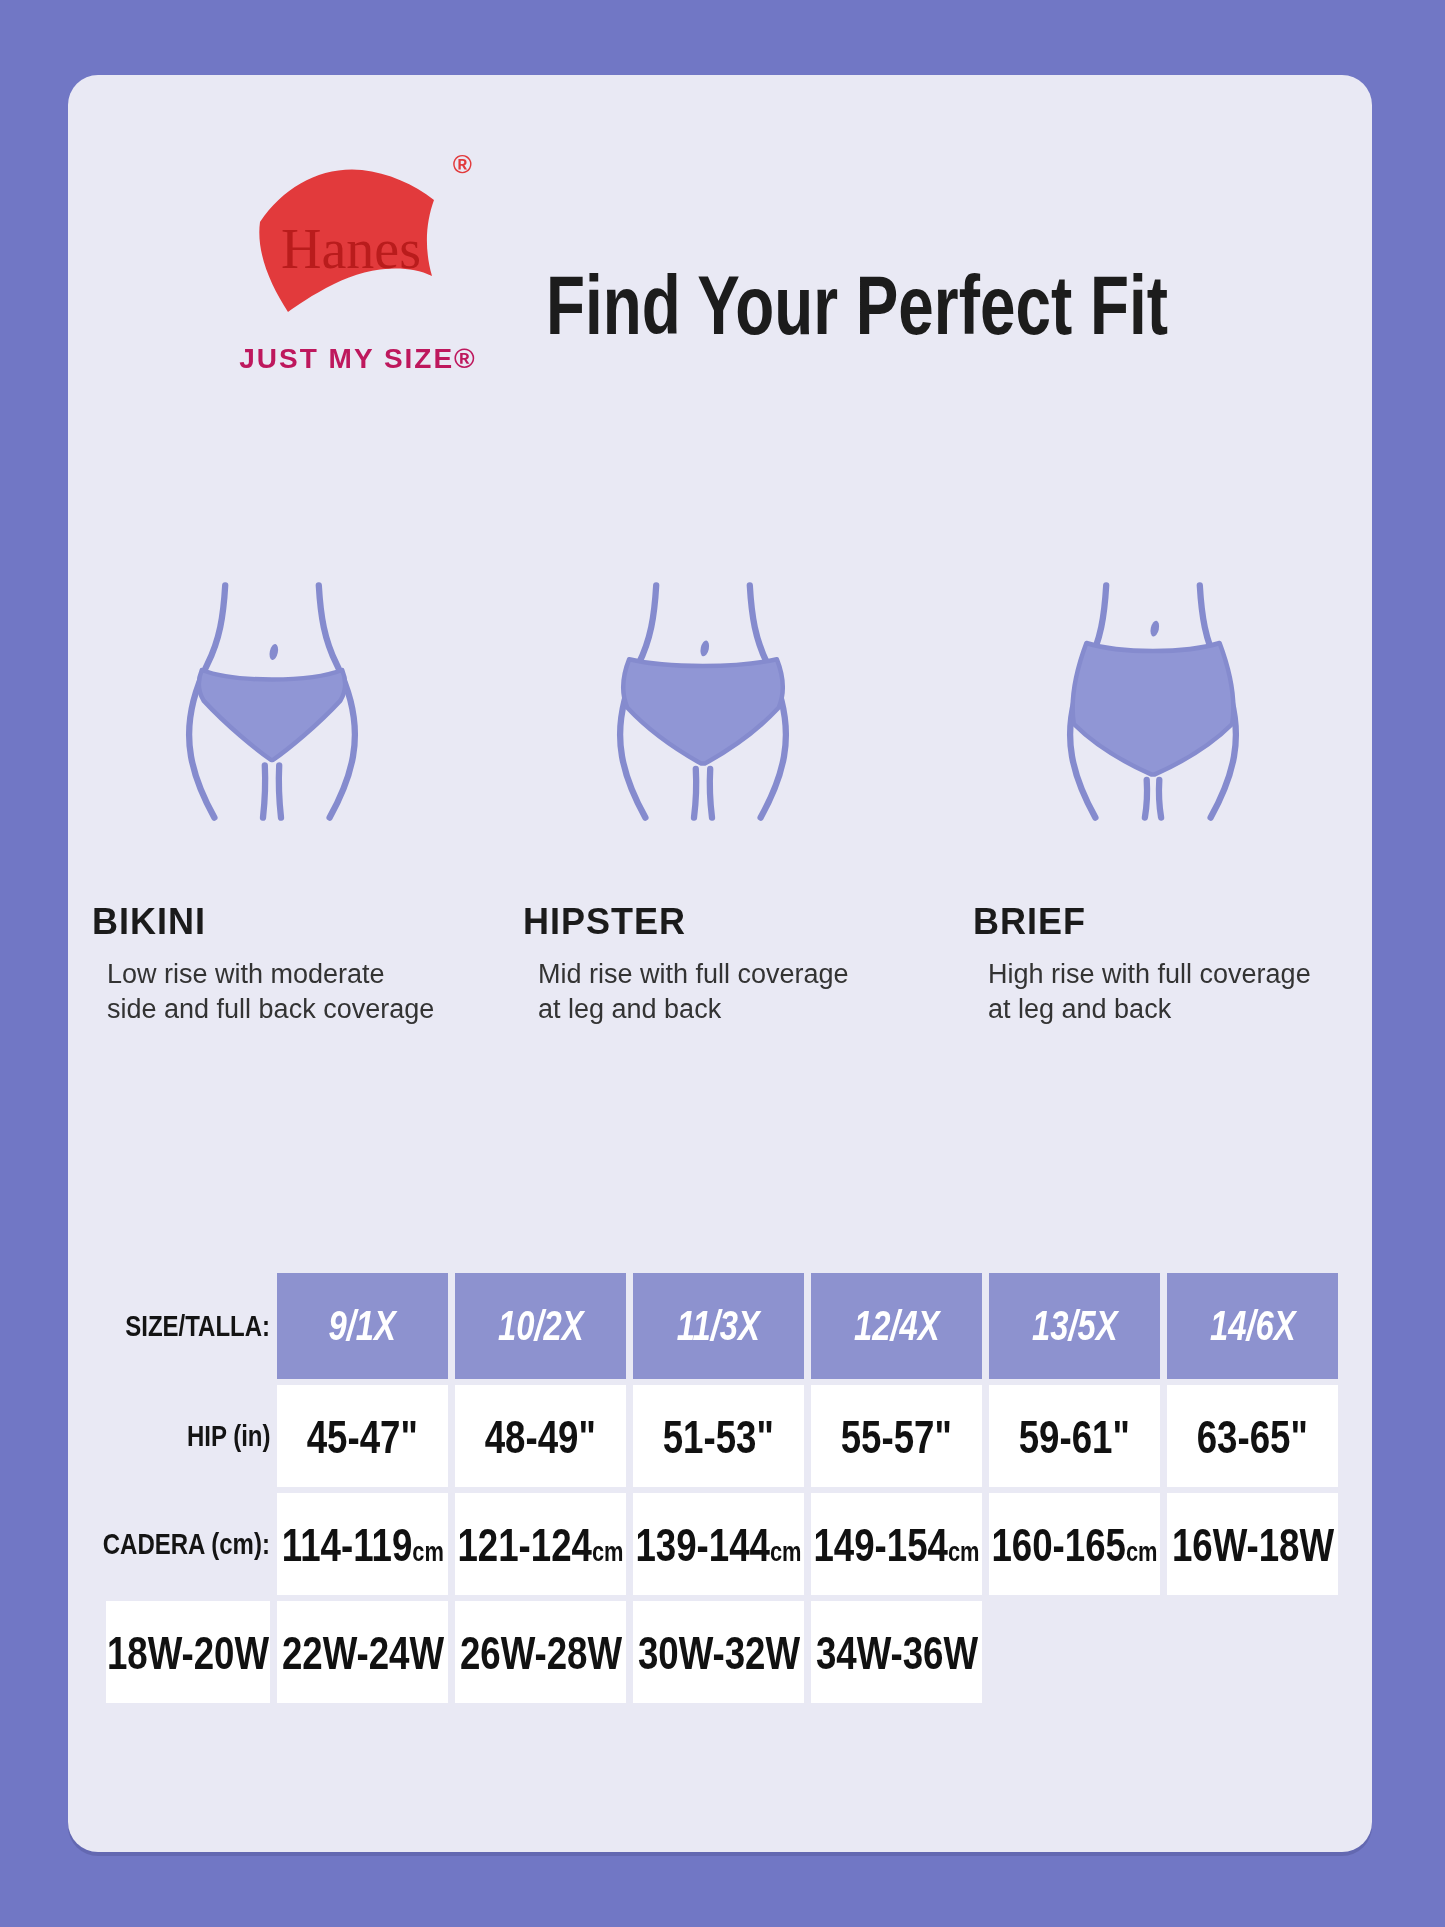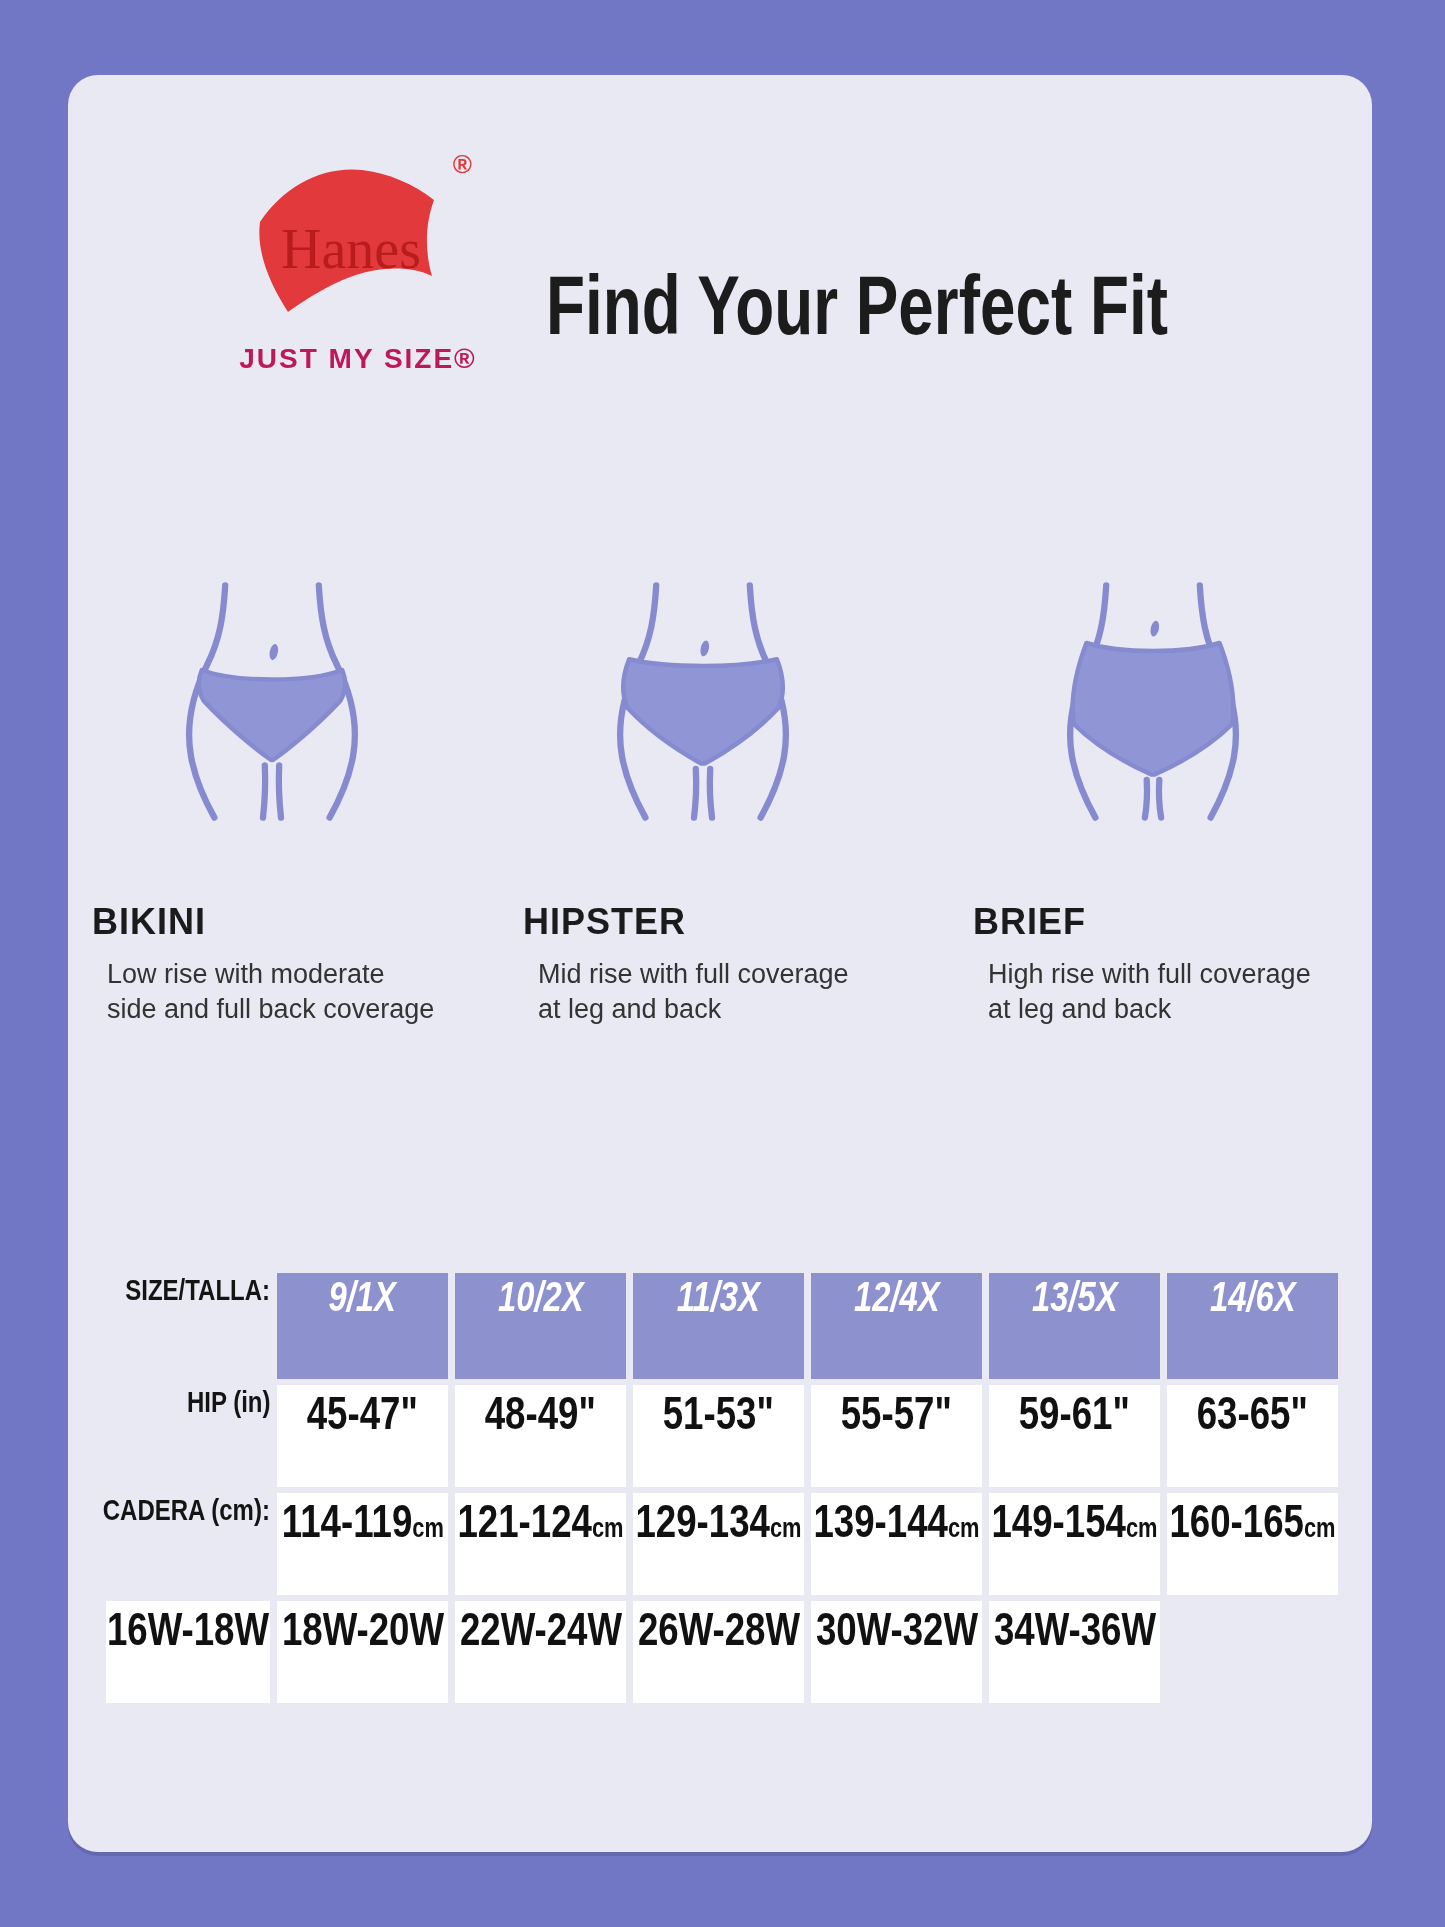--- a/index.html
+++ b/index.html
@@ -65,21 +65,21 @@
   }
 
   
   .size-table{
     position:absolute;left:38px;top:1198px;
     display:grid;
     grid-template-columns:164px repeat(6,171px);
     grid-template-rows:106px 102px 102px 102px;
     column-gap:7px;row-gap:6px;
   }
-  .tcell{display:flex;justify-content:center;}
+  .tcell{display:flex;align-items:center;justify-content:center;}
   .tlabel{justify-content:flex-end;background:transparent;}
   .tlabel span{
     display:inline-block;white-space:nowrap;
     font-size:30px;font-weight:bold;color:#141414;
     transform:scaleX(0.8);transform-origin:right center;
   }
   .thead{background:var(--table-header-bg);font-style:italic;}
   .thead span{
     display:inline-block;white-space:nowrap;color:#fff;
     font-size:42px;font-weight:bold;
@@ -197,23 +197,20 @@
       <div class="tcell tlabel">
           <span>CADERA (cm):</span>
         </div>
       <div class="tcell tval">
           <span class="num"><span>114-119</span><span class="unit">cm</span></span>
         </div>
       <div class="tcell tval">
           <span class="num"><span>121-124</span><span class="unit">cm</span></span>
         </div>
       <div class="tcell tval">
-          <span class="num"><span>129-134</span><span class="unit">cm</span></span>
-        </div>
-      <div class="tcell tval">
           <span class="num"><span>139-144</span><span class="unit">cm</span></span>
         </div>
       <div class="tcell tval">
           <span class="num"><span>149-154</span><span class="unit">cm</span></span>
         </div>
       <div class="tcell tval">
           <span class="num"><span>160-165</span><span class="unit">cm</span></span>
         </div>
 
       <div class="tcell tval">

